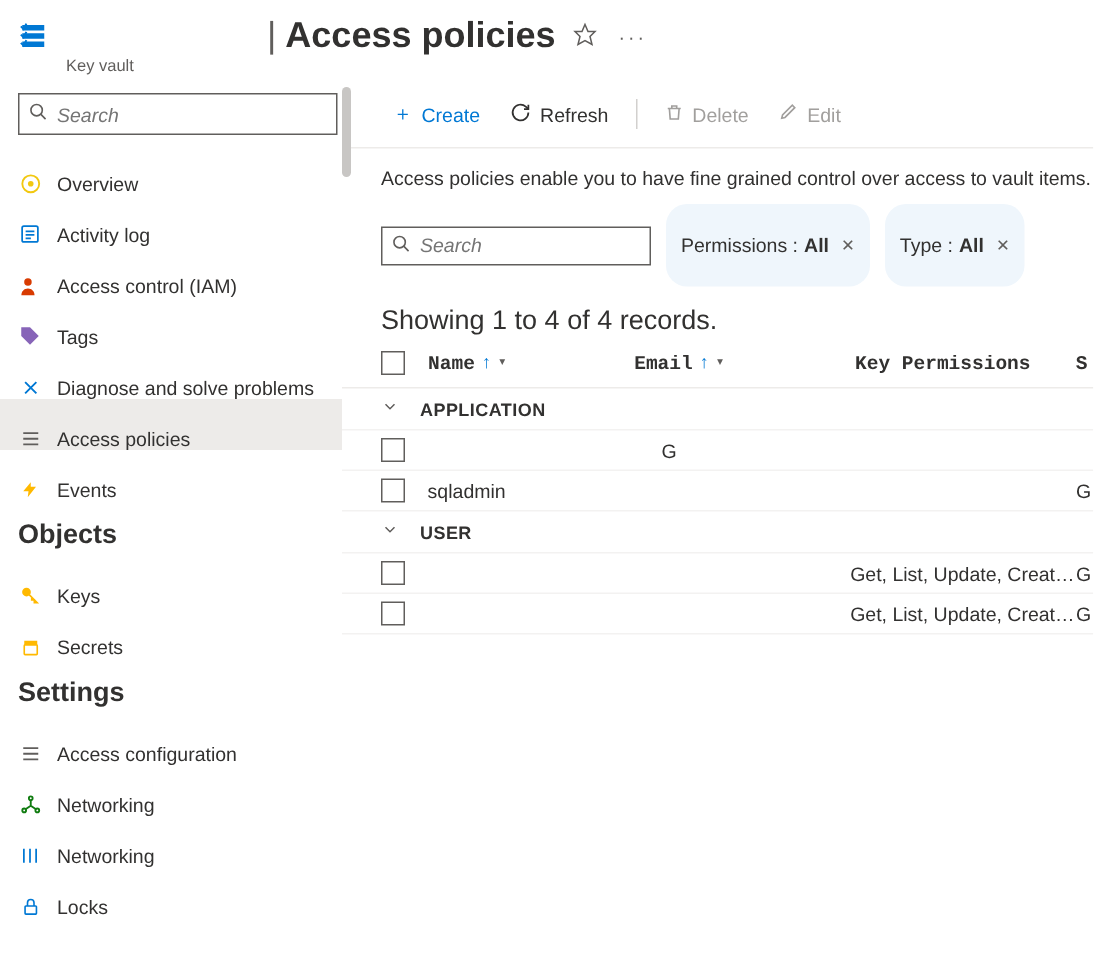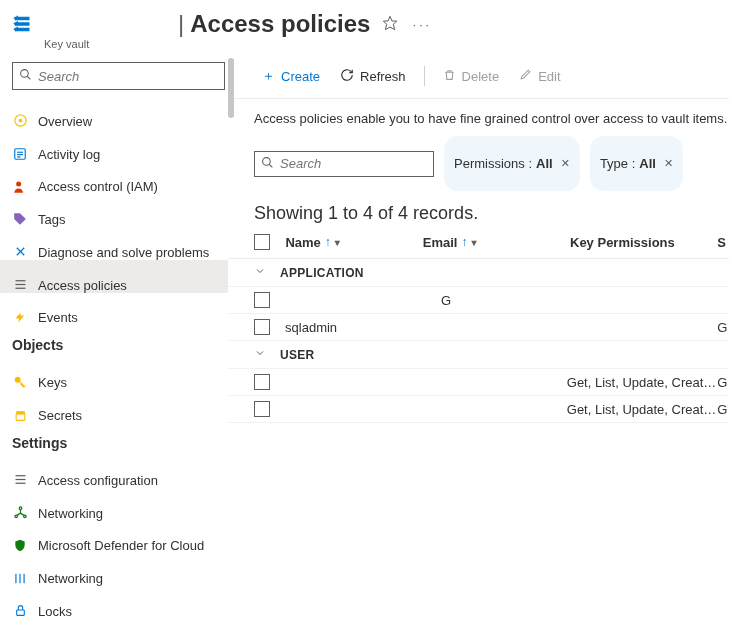--- a/index.html
+++ b/index.html
@@ -17,42 +17,42 @@
   .body { display:flex; flex:1; overflow:hidden; }
 
   
   .sidebar { width: 228px; display:flex; flex-direction:column; overflow-y:auto; padding-bottom:20px;}
   .sb-search-row { display:flex; align-items:center; gap:8px; padding: 4px 8px 6px 12px;}
   .sb-search { flex:1; display:flex; align-items:center; border:1px solid #605e5c; height:28px; padding:0 6px; }
   .sb-search input { border:none; outline:none; flex:1; font-size:13px; font-style: italic; color:#605e5c; background:transparent;}
   .sb-item { display:flex; align-items:flex-end; height:34px; padding:0 12px; gap:10px; cursor:pointer; }
   .sb-item.selected { background:#edebe9; }
   .sb-icon { width:16px; height:16px; display:flex; align-items:center; justify-content:center; flex-shrink:0; font-size:14px;}
-  .sb-section { padding: 12px 12px 4px 12px; font-weight:600; font-size:14px; }
+  .sb-section { padding: 12px 12px 4px 12px; font-weight:600; font-size:18px; }
 
   
   .main { flex:1; display:flex; flex-direction:column; border-left:0; position:relative; overflow:hidden;}
   .scroll-hint { width:8px; position:absolute; left:0; top:0; bottom:0;}
   .scroll-thumb { position:absolute; left:0; top:0; width:6px; height:60px; background:#c8c6c4; border-radius:3px;}
   .toolbar { display:flex; align-items:center; gap:4px; padding: 4px 16px 8px 26px; border-bottom:1px solid #edebe9;}
   .tb-btn { display:flex; align-items:center; gap:6px; padding:5px 8px; background:none; border:none; font-size:13px; cursor:pointer; color:#323130;}
   .tb-btn.primary { color:#0078d4;}
   .tb-btn.disabled { color:#a19f9d; cursor:default;}
   .tb-sep { width:1px; height:20px; background:#d2d0ce; margin:0 6px;}
 
   .intro { padding: 12px 0 10px 26px; font-size:13px; color:#323130; white-space:nowrap; overflow:hidden;}
 
   .filter-row { display:flex; align-items:center; gap:10px; padding: 0 0 10px 26px;}
   .main-search { width:180px; display:flex; align-items:center; border:1px solid #605e5c; height:26px; padding:0 6px;}
   .main-search input { border:none; outline:none; flex:1; font-size:13px; color:#605e5c; font-style:italic; background:transparent;}
   .pill { display:flex; align-items:center; gap:4px; background:#eff6fc; border-radius:14px; padding:20px 10px; font-size:13px; cursor:pointer;}
   .pill .close { color:#605e5c; font-size:11px; margin-left:4px;}
 
   .records-info { padding: 2px 0 6px 26px; font-size:18px;}
-  .table-head { display:flex; align-items:center; padding: 4px 0 8px 26px; border-bottom:1px solid #edebe9; font-size:13px; font-weight:600;}
+  .table-head { display:flex; align-items:center; padding: 4px 0 8px 26px; border-bottom:1px solid #edebe9; font-size:13px; font-weight:600;font-family:Liberation Mono, monospace;}
   .col-check { width:32px; display:flex; align-items:center;}
   .table-head .col-name { width:140px; display:flex; align-items:center; gap:4px;}
   .table-head .col-email { width:150px; display:flex; align-items:center; gap:4px;}
   .table-head .col-perm { width:150px;}
   .table-head .col-more { width:12px;}
   .sort-arrow { color:#0078d4; font-size:12px;}
   .group-row { display:flex; align-items:center; padding:6px 0 6px 26px; border-bottom:1px solid #f3f2f1;}
   .chev { width:26px; color:#605e5c;}
   .group-label { font-weight:600; font-size:12px; letter-spacing:0.3px;}
   .data-row { display:flex; align-items:center; padding:5px 0 5px 26px; border-bottom:1px solid #f3f2f1; font-size:13px;}
@@ -200,28 +200,20 @@
       <div class="sb-item">
         <span class="sb-icon">
             <svg width="15" height="15" viewBox="0 0 24 24" fill="none" stroke="#107c10" stroke-width="2">
               <circle cx="12" cy="5" r="2"></circle>
               <circle cx="5" cy="18" r="2"></circle>
               <circle cx="19" cy="18" r="2"></circle>
               <path d="M12 7v6M12 13l-6 4M12 13l6 4"></path>
             </svg>
           </span>
         <span>Networking</span>
-      </div>
-      <div class="sb-item">
-        <span class="sb-icon">
-            <svg width="14" height="15" viewBox="0 0 24 24" fill="#107c10">
-              <path d="M12 2l8 3v6c0 5-3 9-8 11-5-2-8-6-8-11V5z"></path>
-            </svg>
-          </span>
-        <span>Microsoft Defender for Cloud</span>
       </div>
       <div class="sb-item">
         <span class="sb-icon">
             <svg width="14" height="15" viewBox="0 0 24 24" fill="none" stroke="#0078d4" stroke-width="2">
               <line x1="5" y1="4" x2="5" y2="20"></line>
               <line x1="12" y1="4" x2="12" y2="20"></line>
               <line x1="19" y1="4" x2="19" y2="20"></line>
             </svg>
           </span>
         <span>Networking</span>

